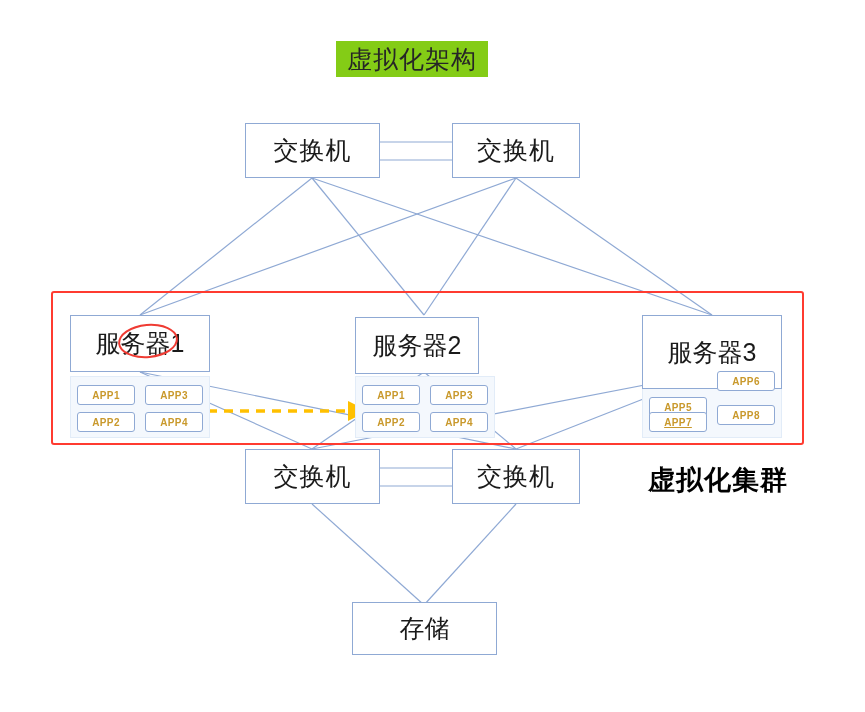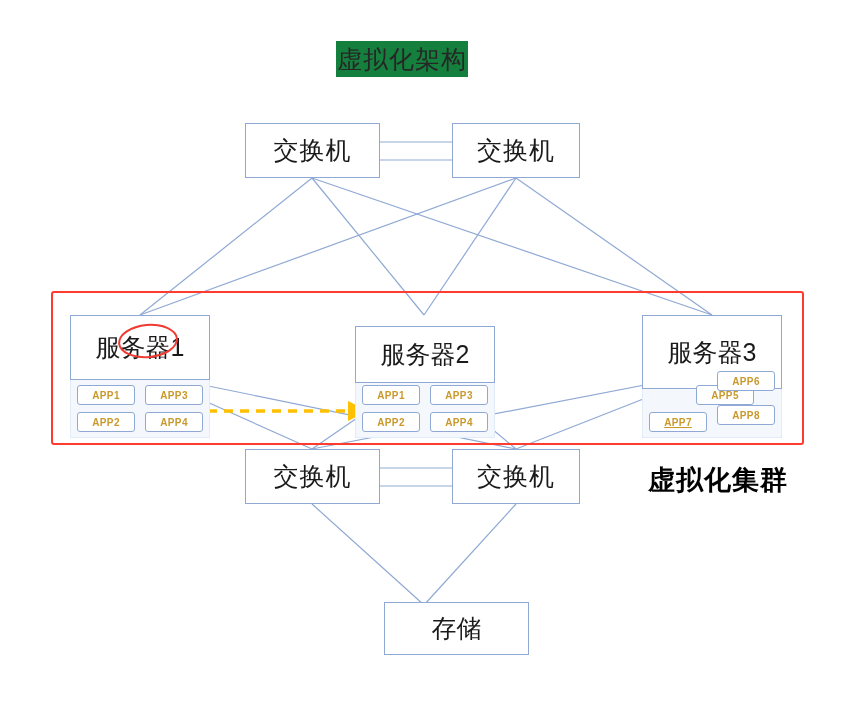--- a/index.html
+++ b/index.html
@@ -24,23 +24,23 @@
     width: 865px;
     height: 712px;
     pointer-events: none;
   }
 
   
   .title-chip {
     position: absolute;
     left: 336px;
     top: 41px;
-    width: 132px;
+    width: 152px;
     height: 36px;
-    background: #15803d;
+    background: #84cc16;
     display: flex;
     align-items: center;
     justify-content: center;
     font-size: 25px;
     color: #262626;
     letter-spacing: 1px;
   }
 
   
   .node {
@@ -50,21 +50,21 @@
     border: 1.4px solid #8fa9d4;
     display: flex;
     align-items: center;
     justify-content: center;
     font-size: 25px;
     color: #1a1a1a;
     z-index: 3;
   }
   .node.switch { letter-spacing: 1px; }
   .node.server { font-size: 25px; }
-  .node.storage { font-size: 25px; margin-left: 32px; }
+  .node.storage { font-size: 25px; }
 
   
   .app-panel {
     position: absolute;
     box-sizing: border-box;
     background: #f4f8fd;
     border: 1px solid #e2ecf8;
     z-index: 2;
   }
   .app-chip {
@@ -167,41 +167,41 @@
   </svg>
 
   <div class="title-chip">虚拟化架构</div>
 
   <div class="cluster-frame"></div>
   <div class="cluster-label">虚拟化集群</div>
 
   <div class="node switch" style="left:245px; top:123px; width:135px; height:55px;">交换机</div>
   <div class="node switch" style="left:452px; top:123px; width:128px; height:55px;">交换机</div>
 
-  <div class="node server" style="left:70px; top:315px; width:140px; height:65px;">服务器1</div>
+  <div class="node server" style="left:70px; top:315px; width:140px; height:57px;">服务器1</div>
   <div class="red-ellipse"></div>
 
-  <div class="node server" style="left:355px; top:326px; width:140px; height:57px;">服务器2</div>
+  <div class="node server" style="left:355px; top:317px; width:124px; height:57px;">服务器2</div>
 
   <div class="node server" style="left:642px; top:315px; width:140px; height:74px;">服务器3</div>
 
   <div class="app-panel" style="left:70px; top:376px; width:140px; height:62px;"></div>
   <div class="app-chip" style="left:77px; top:385px;">APP1</div>
   <div class="app-chip" style="left:145px; top:385px;">APP3</div>
   <div class="app-chip" style="left:77px; top:412px;">APP2</div>
   <div class="app-chip" style="left:145px; top:412px;">APP4</div>
 
   <div class="app-panel" style="left:355px; top:376px; width:140px; height:62px;"></div>
   <div class="app-chip" style="left:362px; top:385px;">APP1</div>
   <div class="app-chip" style="left:430px; top:385px;">APP3</div>
   <div class="app-chip" style="left:362px; top:412px;">APP2</div>
   <div class="app-chip" style="left:430px; top:412px;">APP4</div>
 
   <div class="app-panel" style="left:642px; top:376px; width:140px; height:62px;"></div>
-  <div class="app-chip" style="left:649px; top:385px;margin-left:47px;">APP5</div>
+  <div class="app-chip" style="left:649px; top:397px;">APP5</div>
   <div class="app-chip" style="left:717px; top:371px;">APP6</div>
   <div class="app-chip" style="left:649px; top:412px;text-decoration:underline;">APP7</div>
   <div class="app-chip" style="left:717px; top:405px;">APP8</div>
 
   <div class="node switch" style="left:245px; top:449px; width:135px; height:55px;">交换机</div>
   <div class="node switch" style="left:452px; top:449px; width:128px; height:55px;">交换机</div>
 
   <div class="node storage" style="left:352px; top:602px; width:145px; height:53px;">存储</div>
 
 </div>

